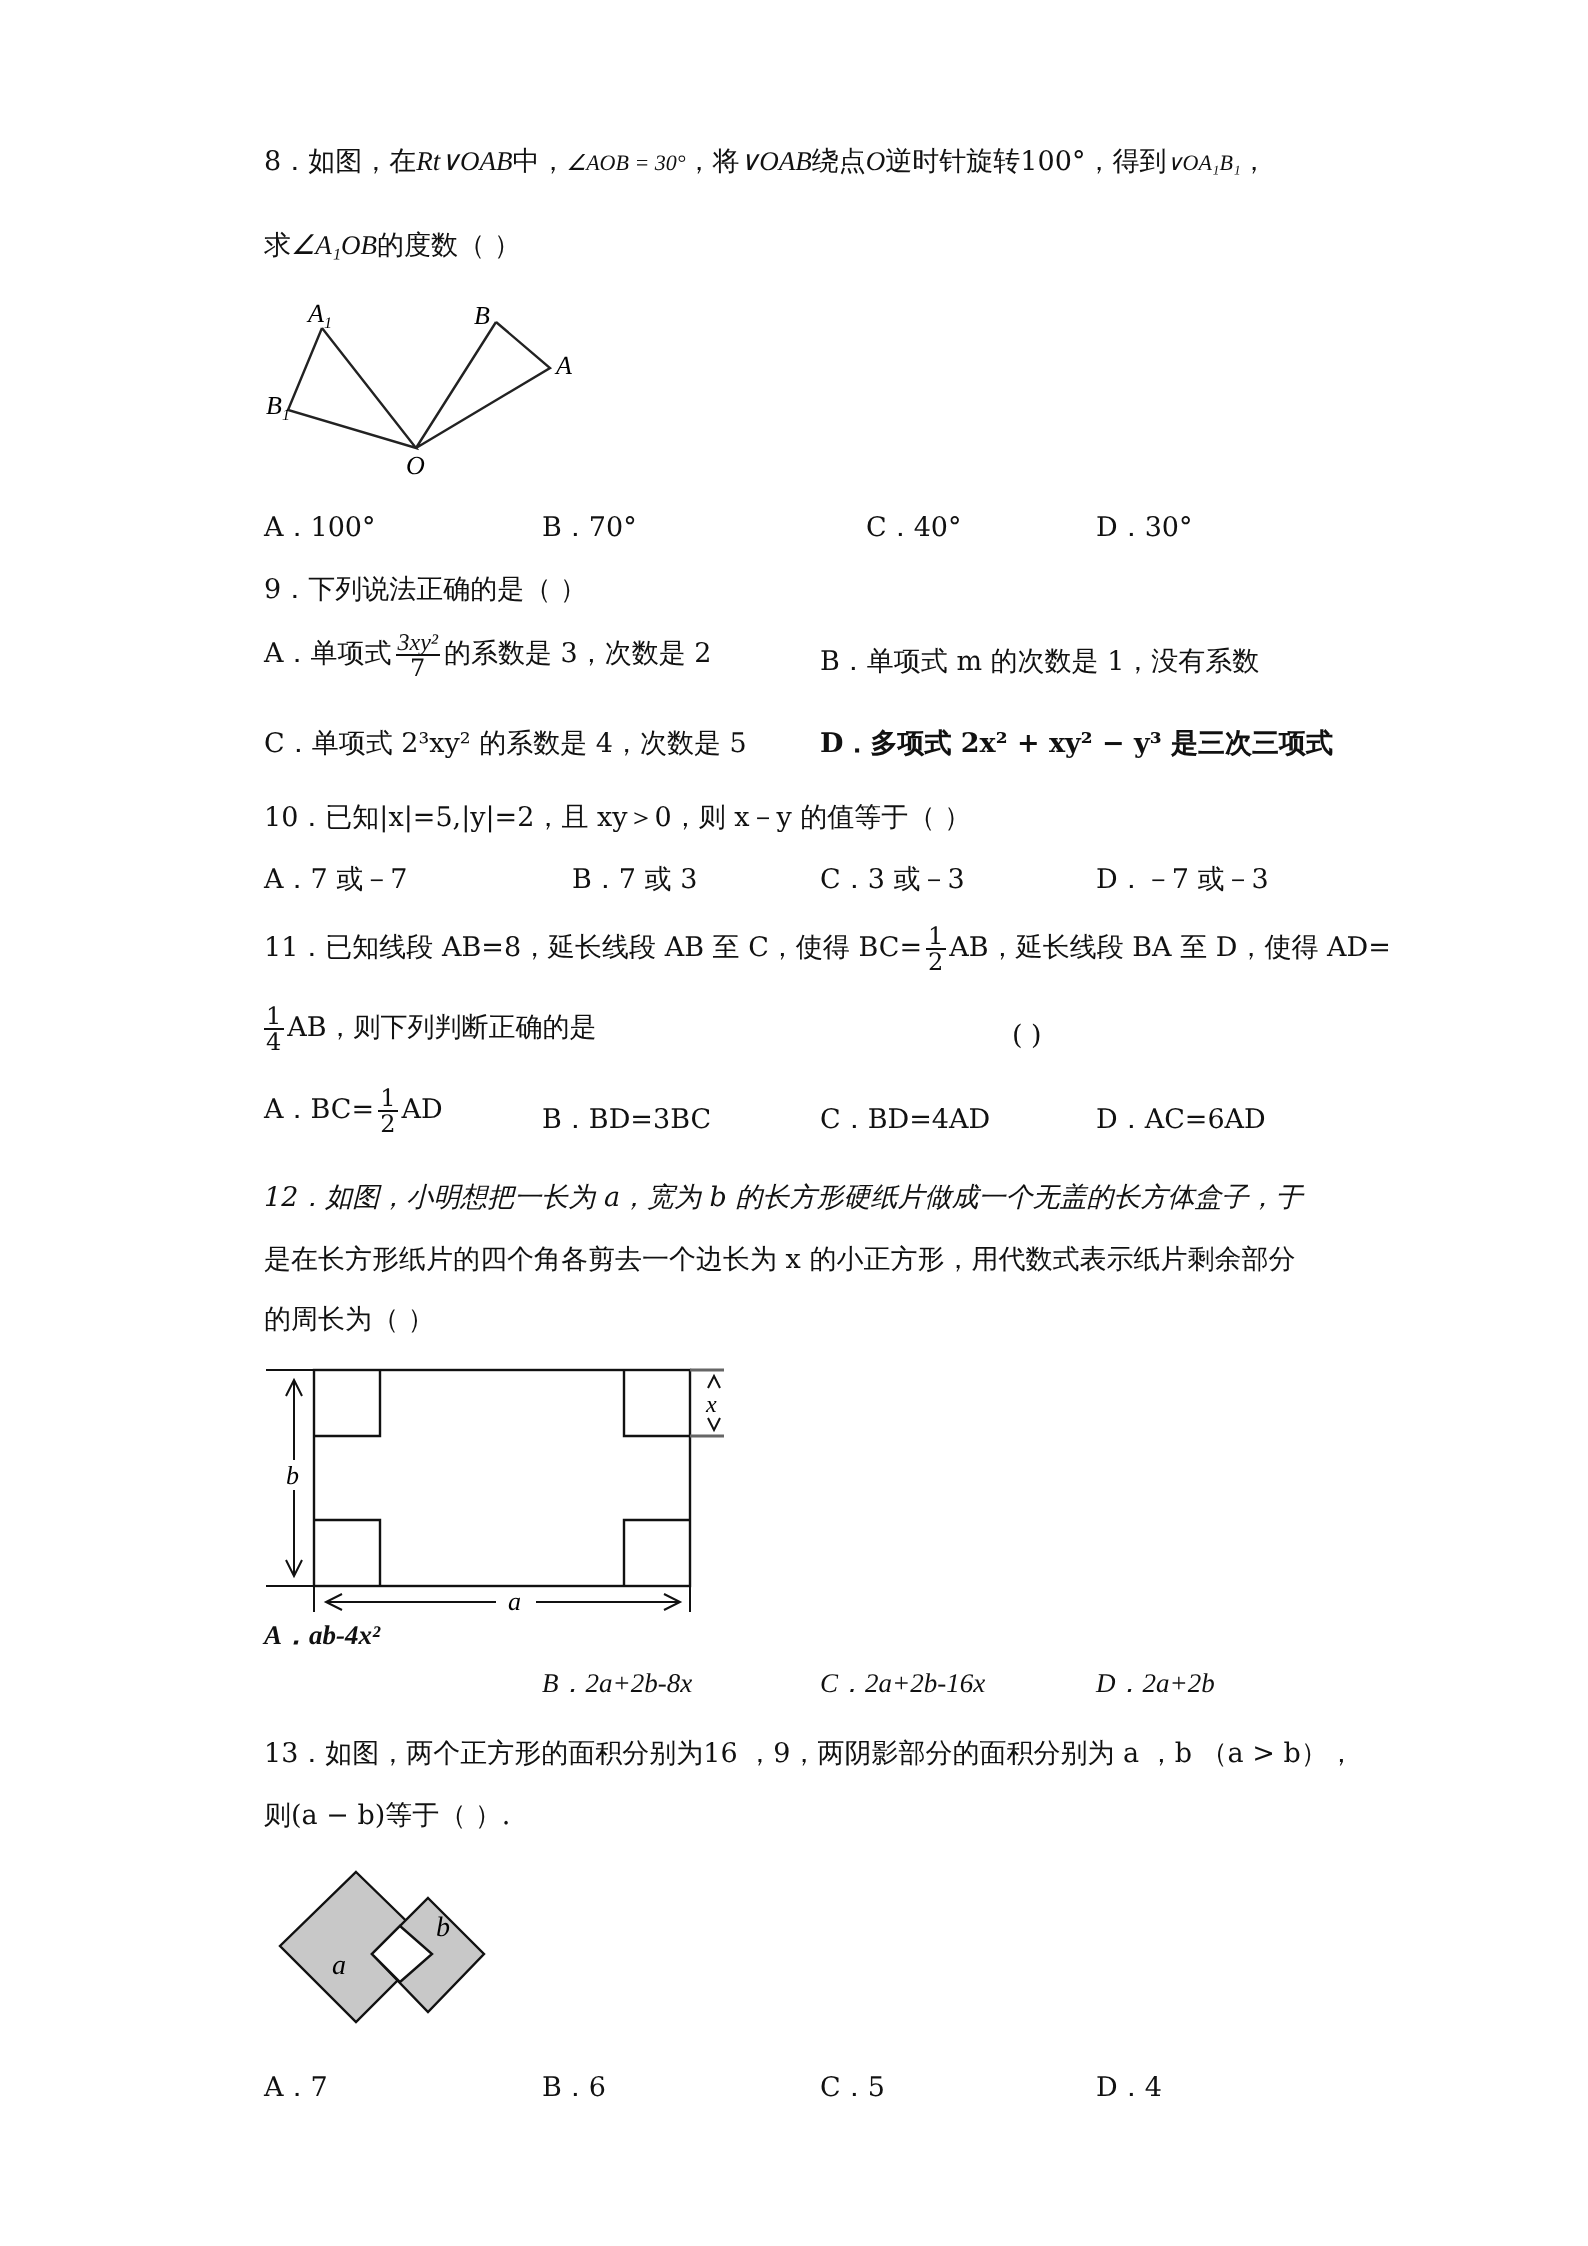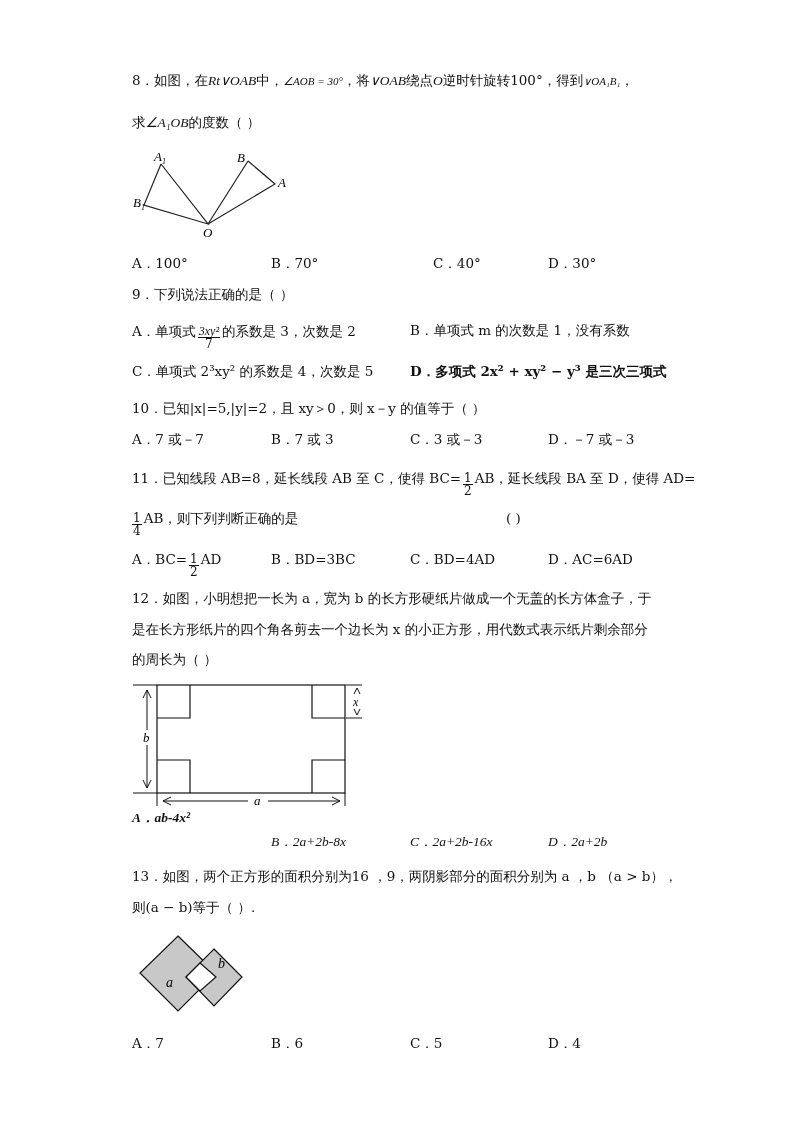--- a/index.html
+++ b/index.html
@@ -3,21 +3,21 @@
 <meta charset="utf-8">
 <style>
   html, body { margin: 0; padding: 0; background: #ffffff; }
   body { width: 794px; height: 1123px; position: relative; overflow: hidden;
          font-family: "DejaVu Serif", "Liberation Serif", serif; color: #111; font-size: 13.5px; }
   .abs { position: absolute; white-space: nowrap; }
   .q { left: 132px; }
   .it { font-style: italic; font-family: "Liberation Serif", serif; text-align: right; }
   .opt { position: absolute; white-space: nowrap; }
   .frac { display: inline-block; vertical-align: middle; text-align: center; line-height: 1; margin: 0 2px; }
-  .frac .num { display: block; border-bottom: 1px solid #111; padding: 0 1px; font-size: 12px; margin-top: 10px; }
+  .frac .num { display: block; border-bottom: 1px solid #111; padding: 0 1px; font-size: 12px; }
   .frac .den { display: block; font-size: 12px; }
   svg text { font-family: "Liberation Serif", serif; font-style: italic; }
 </style>
 </head>
 <body>
 
 <div class="abs q" style="top:72px;">
   <span>8．如图，在</span><span class="it">Rt∨OAB</span><span>中，</span><span class="it" style="font-size:11px">∠AOB = 30°</span><span>，将</span><span class="it">∨OAB</span><span>绕点</span><span class="it">O</span><span>逆时针旋转</span><span>100°</span><span>，得到</span><span class="it" style="font-size:11px">∨OA₁B₁</span><span>，</span>
 </div>
 <div class="abs q" style="top:114px;">
@@ -43,40 +43,40 @@
 <div class="opt" style="left:132px;top:315px;">
   <span>A．单项式</span><span class="frac"><span class="num it">3xy²</span><span class="den">7</span></span><span>的系数是 3，次数是 2</span>
 </div>
 <span class="opt" style="left:410px;top:322px;">B．单项式 m 的次数是 1，没有系数</span>
 <span class="opt" style="left:132px;top:363px;">C．单项式 2³xy² 的系数是 4，次数是 5</span>
 <span class="opt" style="left:410px;top:363px;font-weight:bold;">D．多项式 2x² + xy² − y³ 是三次三项式</span>
 
 <div class="abs q" style="top:400px;">10．已知|x|=5,|y|=2，且 xy＞0，则 x－y 的值等于（      ）</div>
 <div>
   <span class="opt" style="left:132px;top:431px;">A．7 或－7</span>
-  <span class="opt" style="left:271px;top:431px;">B．7 或 3</span>
+  <span class="opt" style="left:286px;top:431px;">B．7 或 3</span>
   <span class="opt" style="left:410px;top:431px;">C．3 或－3</span>
   <span class="opt" style="left:548px;top:431px;">D．－7 或－3</span>
 </div>
 
 <div class="abs q" style="top:462px;">
   <span>11．已知线段 AB=8，延长线段 AB 至 C，使得 BC=</span><span class="frac"><span class="num">1</span><span class="den">2</span></span><span>AB，延长线段 BA 至 D，使得 AD=</span>
 </div>
 <div class="abs q" style="top:502px;">
   <span class="frac" style="margin-left:0"><span class="num">1</span><span class="den">4</span></span><span>AB，则下列判断正确的是</span>
 </div>
 <span class="abs" style="left:506px;top:510px;">(       )</span>
 <div class="opt" style="left:132px;top:543px;">
   <span>A．BC=</span><span class="frac"><span class="num">1</span><span class="den">2</span></span><span>AD</span>
 </div>
 <span class="opt" style="left:271px;top:551px;">B．BD=3BC</span>
 <span class="opt" style="left:410px;top:551px;">C．BD=4AD</span>
 <span class="opt" style="left:548px;top:551px;">D．AC=6AD</span>
 
-<div class="abs q" style="top:590px;">12．如图，小明想把一长为 a，宽为 b 的长方形硬纸片做成一个无盖的长方体盒子，于</div>
+<div class="abs q" style="top:590px;font-style:italic;">12．如图，小明想把一长为 a，宽为 b 的长方形硬纸片做成一个无盖的长方体盒子，于</div>
 <div class="abs q" style="top:621px;">是在长方形纸片的四个角各剪去一个边长为 x 的小正方形，用代数式表示纸片剩余部分</div>
 <div class="abs q" style="top:651px;">的周长为（        ）</div>
 <svg class="abs" style="left:130px;top:678px;" width="240" height="135">
   <rect x="27" y="7" width="188" height="108" fill="none" stroke="#111" stroke-width="1.2"></rect>
   <polyline points="27,40 60,40 60,7" fill="none" stroke="#111" stroke-width="1.2"></polyline>
   <polyline points="182,7 182,40 215,40" fill="none" stroke="#111" stroke-width="1.2"></polyline>
   <polyline points="27,82 60,82 60,115" fill="none" stroke="#111" stroke-width="1.2"></polyline>
   <polyline points="182,115 182,82 215,82" fill="none" stroke="#111" stroke-width="1.2"></polyline>
   <line x1="3" y1="7" x2="27" y2="7" stroke="#111"></line>
   <line x1="3" y1="115" x2="27" y2="115" stroke="#111"></line>

